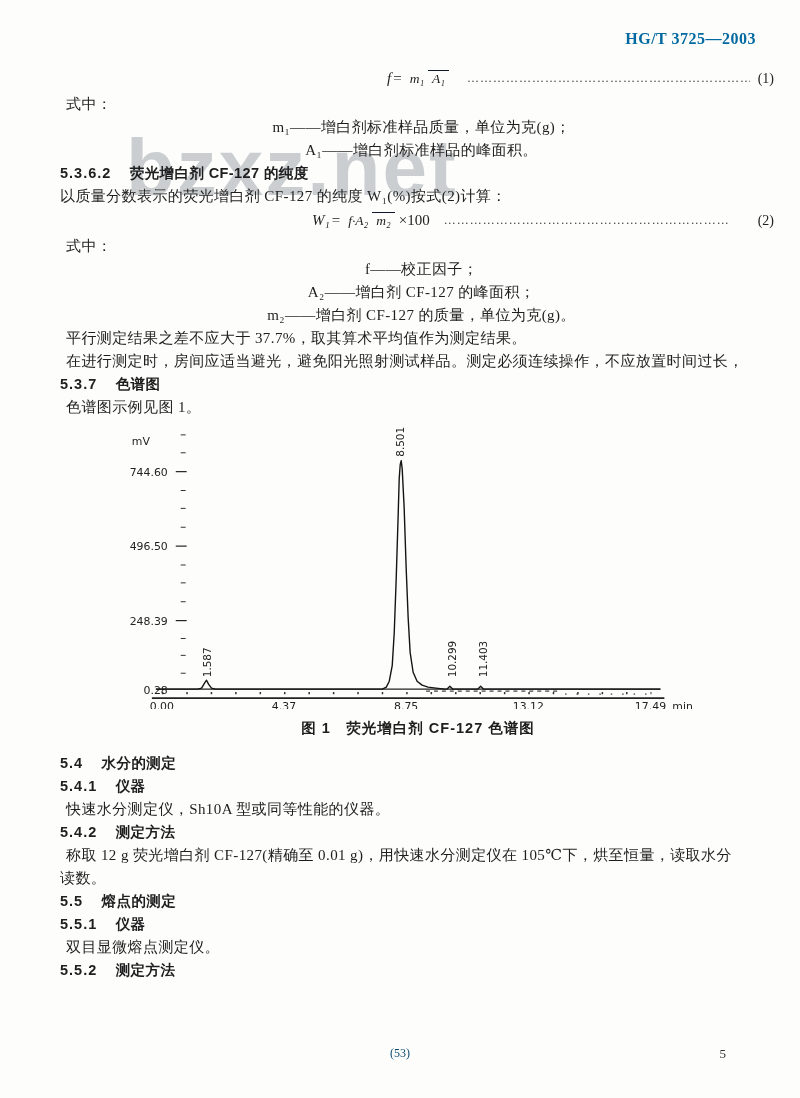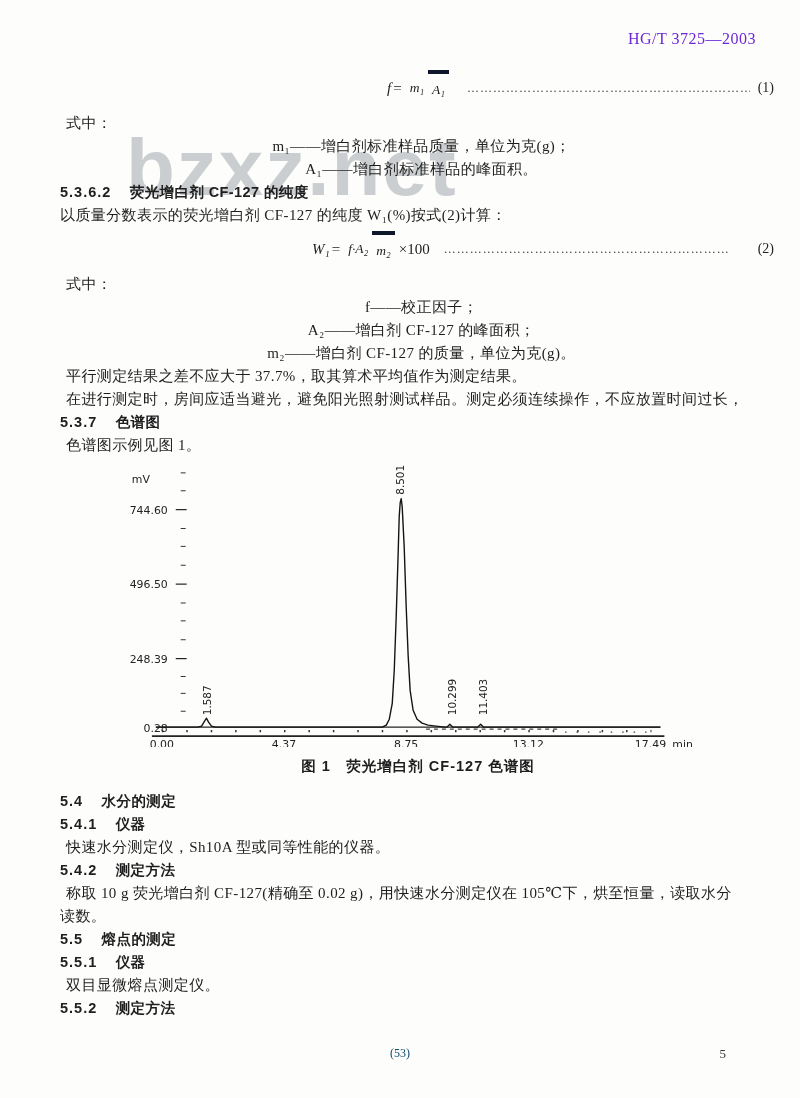--- a/index.html
+++ b/index.html
@@ -9,30 +9,30 @@
     overflow:hidden;
   }
   .watermark {
     position:absolute; left:126px; top:122px; z-index:0;
     font-family:"Liberation Sans","DejaVu Sans",sans-serif;
     font-weight:bold; font-size:80px; letter-spacing:2px;
     color:rgba(148,154,160,0.48); user-select:none; white-space:nowrap;
   }
   .content { position:relative; z-index:1; padding:30px 24px 0 60px; }
   .doc-header {
-    text-align:right; padding-right:20px; font-weight:normal;
-    font-size:16px; letter-spacing:0.5px; color:#6d28d9;
+    text-align:right; padding-right:20px; font-weight:bold;
+    font-size:16px; letter-spacing:0.5px; color:#0369a1;
   }
   .formula { display:flex; align-items:center; font-size:15px; color:#222; }
   .formula.f1 { margin:22px 0 6px 325px; }
   .formula.f2 { margin:4px 0 6px 250px; }
   .fvar { font-style:italic; margin:0 2px; }
   .frac { display:inline-flex; flex-direction:row; align-items:center;
           margin:0 4px; font-style:italic; font-size:13.5px; line-height:1.2; }
-  .frac .den { border-top:4px solid #0f172a; padding:8px 4px;text-align:center; }
+  .frac .den { border-top:1px solid #0f172a; padding:0 4px;text-align:center; }
   .frac .num { padding:0 4px; }
   .leader { flex:1 1 auto; overflow:hidden; white-space:nowrap;
             font-size:12px; letter-spacing:1px; color:#3a3a3a; margin:0 8px 0 14px; }
   .fno { font-size:14px; color:#222; margin-right:2px; }
   .line { font-size:15px; line-height:23px; letter-spacing:0.4px; white-space:nowrap; }
   .indent { margin-left:6px; }
   .def { margin-left:7px;text-align:center; }
   .heading { font-weight:bold; font-family:"Liberation Sans","DejaVu Sans",sans-serif;
              font-size:14.5px; }
   .heading .hnum { margin-right:14px; letter-spacing:1px; }
@@ -175,21 +175,21 @@
     </div>
     <div class="line heading">
       <span class="hnum">5.4.1</span>
       <span>仪器</span>
     </div>
     <div class="line indent">快速水分测定仪，Sh10A 型或同等性能的仪器。</div>
     <div class="line heading">
       <span class="hnum">5.4.2</span>
       <span>测定方法</span>
     </div>
-    <div class="line indent">称取 10 g 荧光增白剂 CF-127(精确至 0.02 g)，用快速水分测定仪在 105℃下，烘至恒量，读取水分</div>
+    <div class="line indent">称取 12 g 荧光增白剂 CF-127(精确至 0.01 g)，用快速水分测定仪在 105℃下，烘至恒量，读取水分</div>
     <div class="line">读数。</div>
 
     <div class="line heading">
       <span class="hnum">5.5</span>
       <span>熔点的测定</span>
     </div>
     <div class="line heading">
       <span class="hnum">5.5.1</span>
       <span>仪器</span>
     </div>

